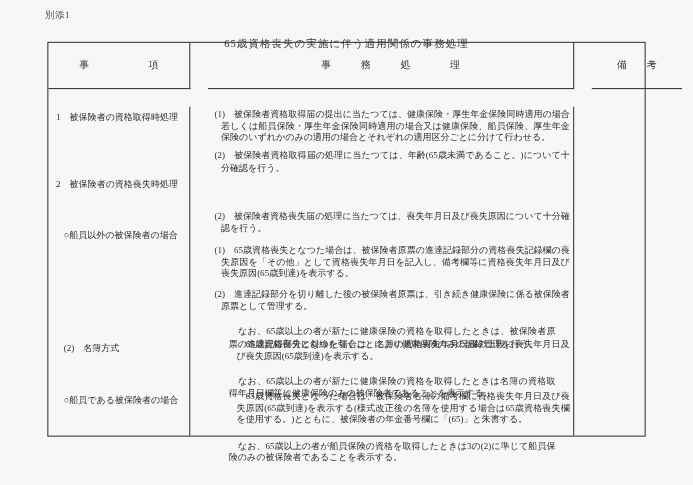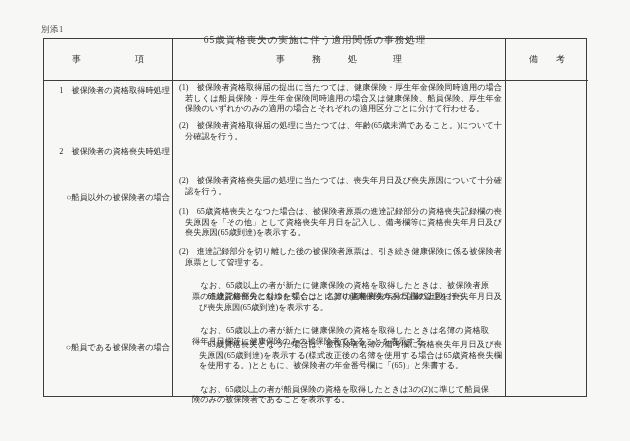--- a/index.html
+++ b/index.html
@@ -8,45 +8,46 @@
     background:#f7f7f5;
     font-family:"Liberation Serif","DejaVu Serif",serif;
     color:#2b2b2b;
     position:relative;
     overflow:hidden;
     -webkit-font-smoothing:antialiased;
   }
   .page{position:absolute;inset:0;}
   .attach{
     position:absolute;left:41px;top:8px;
-    font-size:8.5px;letter-spacing:.5px;color:#4a4a4a;margin-top:16px;
+    font-size:8.5px;letter-spacing:.5px;color:#4a4a4a;
   }
   .doc-title{
     position:absolute;left:0;right:0;top:22px;
     text-align:center;font-size:9.5px;letter-spacing:1px;color:#333;margin-top:12px;
   }
   .tbl{
     position:absolute;left:43px;top:38px;width:544px;height:359px;
     border:1px solid #3e3e3e;
     box-sizing:border-box;
     display:grid;
     grid-template-columns:129px 333px 82px;
     grid-template-rows:42px 1fr;
     background:transparent;
+    gap:16px;
   }
   .cell{box-sizing:border-box;position:relative;}
   .c1,.c2{border-right:1px solid #3e3e3e;}
   .head{
     border-bottom:1px solid #3e3e3e;
     display:flex;align-items:center;justify-content:center;
     font-size:9px;color:#333;white-space:pre;
   }
   .items-col .item{
     position:absolute;left:7px;right:2px;
-    font-size:8.2px;line-height:10.6px;color:#2b2b2b;white-space:pre;text-align:right;
+    font-size:8.2px;line-height:10.6px;color:#2b2b2b;white-space:pre;
   }
   .items-col .item.sub{left:14px;}
   .proc-col .pblock{
     position:absolute;left:6px;right:3px;
   }
   .pmain,.pnote{
     font-size:8.2px;line-height:10.6px;color:#2b2b2b;
     text-align:justify;
     margin-left:20px;
   }
@@ -65,20 +66,21 @@
   <div class="tbl">
 
     <div class="cell head c1">事　　　　　　項</div>
     <div class="cell head c2">事　　　務　　　処　　　　理</div>
     <div class="cell head c3">備　　考</div>
 
     <div class="cell body c1 items-col">
       <div class="item" style="top:5px">1　被保険者の資格取得時処理</div>
       <div class="item" style="top:66px">2　被保険者の資格喪失時処理</div>
       <div class="item sub" style="top:112px">○船員以外の被保険者の場合</div>
+      <div class="item sub" style="top:215px">(2)　名簿方式</div>
       <div class="item sub" style="top:262px">○船員である被保険者の場合</div>
     </div>
 
     <div class="cell body c2 proc-col">
       <div class="pblock" style="top:2px">
         <div class="pmain numbered">(1)　被保険者資格取得届の提出に当たつては、健康保険・厚生年金保険同時適用の場合若しくは船員保険・厚生年金保険同時適用の場合又は健康保険、船員保険、厚生年金保険のいずれかのみの適用の場合とそれぞれの適用区分ごとに分けて行わせる。</div>
       </div>
       <div class="pblock" style="top:40px">
         <div class="pmain numbered">(2)　被保険者資格取得届の処理に当たつては、年齢(65歳未満であること。)について十分確認を行う。</div>
       </div>

